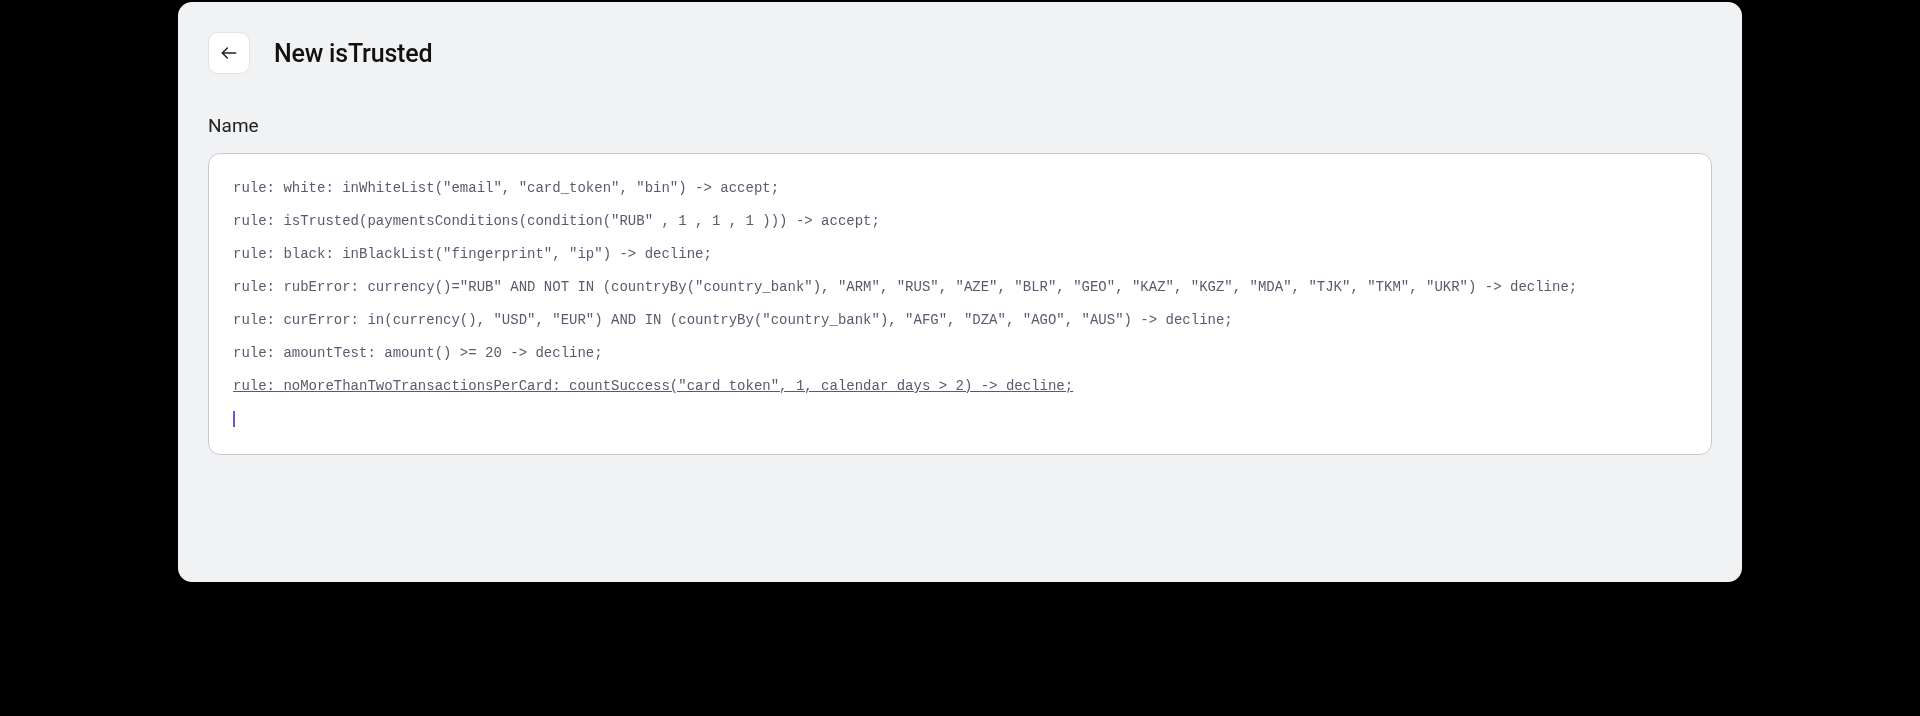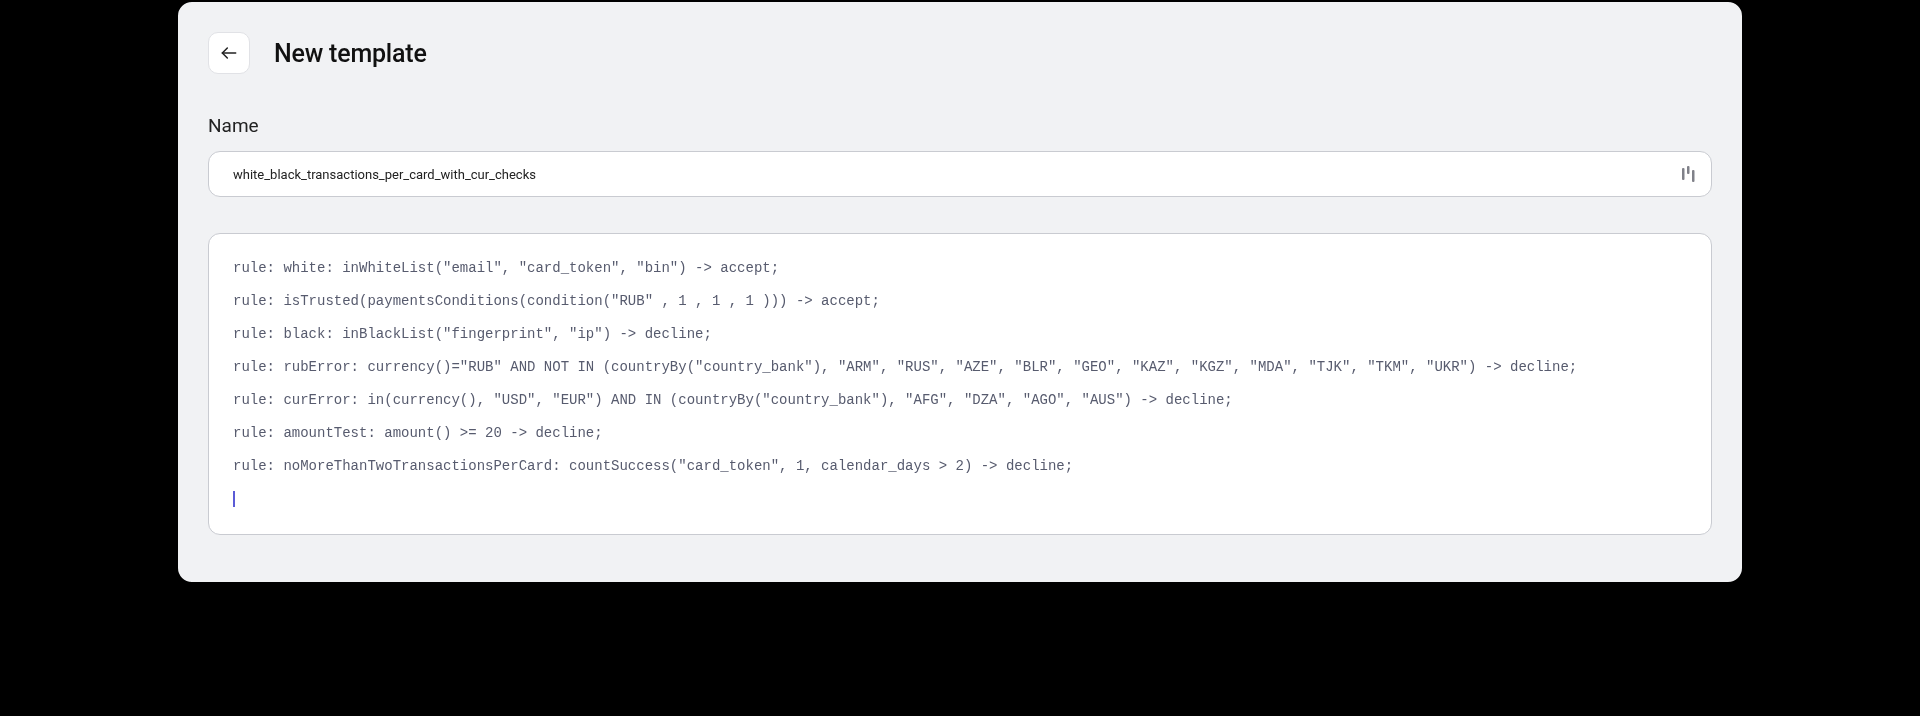--- a/index.html
+++ b/index.html
@@ -43,21 +43,21 @@
     font-weight: 500;
     color: #111;
     letter-spacing: -0.2px;
   }
   .field-label {
     font-size: 19px;
     font-weight: 400;
     color: #222;
     margin-bottom: 14px;
   }
-  .name-group { margin-bottom: 36px; }
+  .name-group { margin-bottom: 16px; }
   .name-input-wrap {
     position: relative;
     background: #fff;
     border: 1px solid #c9cbd1;
     border-radius: 12px;
     height: 46px;
     display: flex;
     align-items: center;
     padding: 0 48px 0 24px;
   }
@@ -87,55 +87,45 @@
     padding: 24px 24px 24px 24px;
     min-height: 290px;
     font-family: "SFMono-Regular", Menlo, Consolas, "Liberation Mono", monospace;
     font-size: 14px;
     line-height: 1.5;
     color: #575b6e;
     white-space: pre;
     overflow: auto;
   }
   .rule-line { margin-bottom: 12px; }
-  .rule-line:last-of-type { margin-bottom: 12px; }
+  .rule-line:last-of-type { margin-bottom: 12px; text-decoration: underline; }
   .cursor {
     display: inline-block;
     width: 1.5px;
     height: 16px;
     background: #5b5bd6;
     vertical-align: middle;
   }
 </style>
 </head>
 <body>
 
 <div class="window">
 
   <div class="header-row">
     <div class="back-btn">
       <svg viewBox="0 0 24 24" fill="none" stroke="currentColor" stroke-width="1.8" stroke-linecap="round" stroke-linejoin="round">
         <line x1="20" y1="12" x2="4" y2="12"></line>
         <polyline points="10 18 4 12 10 6"></polyline>
       </svg>
     </div>
-    <div class="page-title">New template</div>
+    <div class="page-title">New isTrusted</div>
   </div>
 
   <div class="name-group">
     <div class="field-label">Name</div>
-    <div class="name-input-wrap">
-      <input class="name-input" type="text" value="white_black_transactions_per_card_with_cur_checks" style="">
-      <span class="input-icon">
-        <svg viewBox="0 0 14 16" width="14" height="16">
-          <rect x="1" y="2" width="2.5" height="12" rx="1" fill="#808189"></rect>
-          <rect x="6" y="0" width="2.5" height="8" rx="1" fill="#808189"></rect>
-          <rect x="11" y="4" width="2.5" height="12" rx="1" fill="#808189"></rect>
-        </svg>
-      </span>
-    </div>
   </div>
 
   <div class="rules-group">
     <div class="rules-box" id="rules-box"><div class="rule-line">rule: white: inWhiteList("email", "card_token", "bin") -&gt; accept;</div><div class="rule-line">rule: isTrusted(paymentsConditions(condition("RUB" , 1 , 1 , 1 ))) -&gt; accept;</div><div class="rule-line">rule: black: inBlackList("fingerprint", "ip") -&gt; decline;</div><div class="rule-line">rule: rubError: currency()="RUB" AND NOT IN (countryBy("country_bank"), "ARM", "RUS", "AZE", "BLR", "GEO", "KAZ", "KGZ", "MDA", "TJK", "TKM", "UKR") -&gt; decline;</div><div class="rule-line">rule: curError: in(currency(), "USD", "EUR") AND IN (countryBy("country_bank"), "AFG", "DZA", "AGO", "AUS") -&gt; decline;</div><div class="rule-line">rule: amountTest: amount() &gt;= 20 -&gt; decline;</div><div class="rule-line">rule: noMoreThanTwoTransactionsPerCard: countSuccess("card_token", 1, calendar_days &gt; 2) -&gt; decline;</div><span class="cursor"></span></div>
   </div>
 
 </div>
 
 </body></html>

